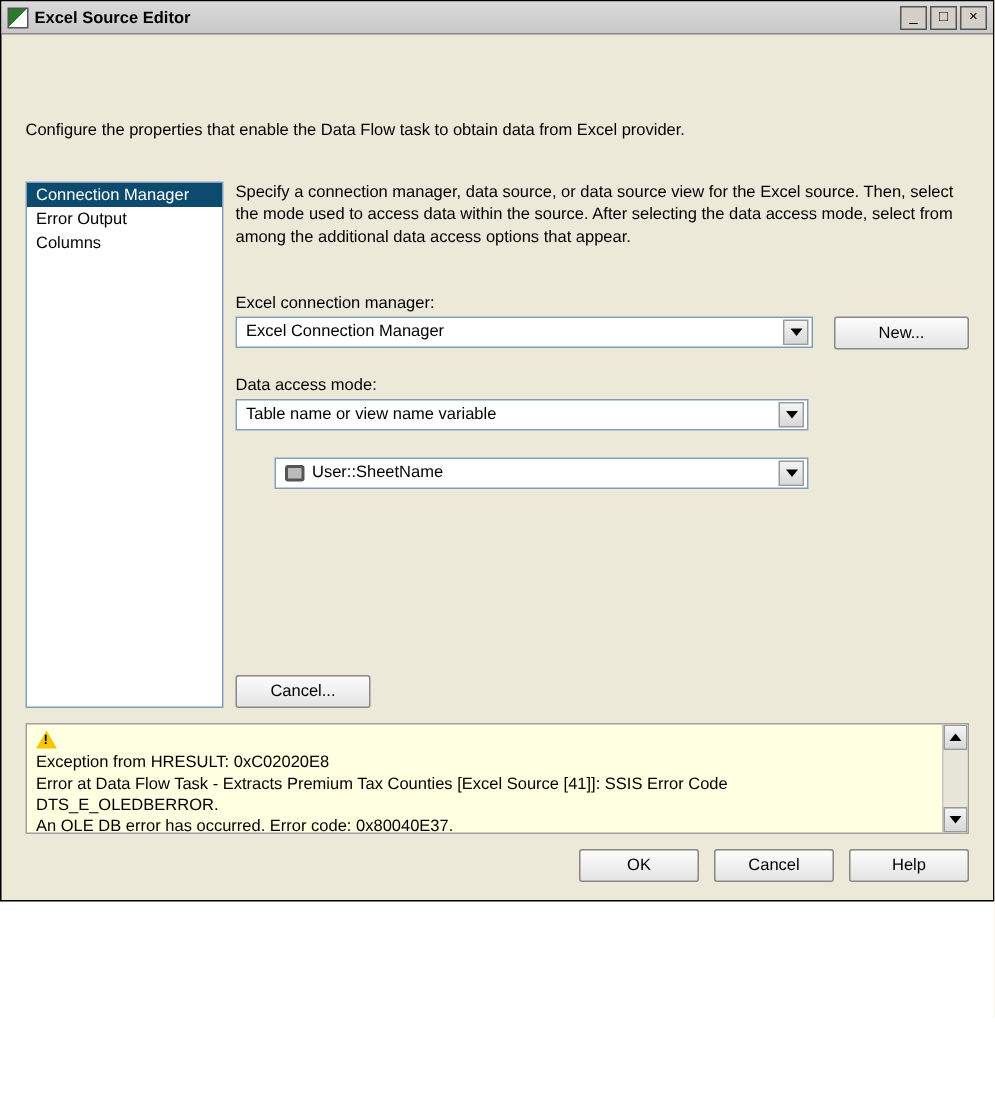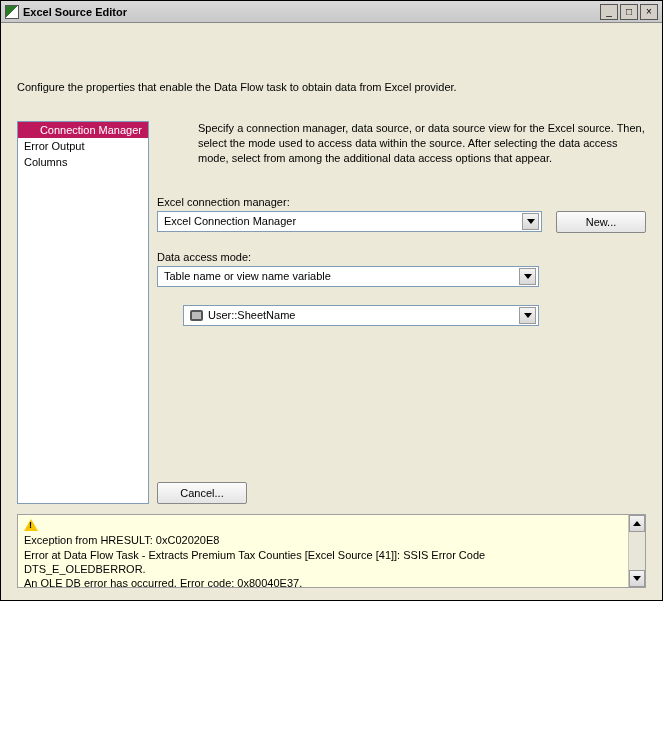--- a/index.html
+++ b/index.html
@@ -73,34 +73,32 @@
     width: 132px;
     border: 1px solid #7f9db9;
     background: #fff;
     padding: 0;
   }
   .sidebar div {
     padding: 2px 6px;
     cursor: pointer;
   }
   .sidebar .selected {
-    background: #be185d;
+    background: #0c4a6e;
     color: #fff;
-    text-align: right;
   }
   .right-pane {
     flex: 1;
     display: flex;
     flex-direction: column;
   }
   .desc {
     font-size: 11px;
     line-height: 1.35;
     margin-bottom: 30px;
-    margin-left: 41px;
   }
   .field-row { margin-bottom: 2px; }
   .field-label { margin-bottom: 3px; }
   .row-flex { display: flex; gap: 14px; }
   .select {
     height: 21px;
     border: 1px solid #7f9db9;
     background: #fff;
     display: flex;
     align-items: center;
@@ -288,14 +286,19 @@
           
           
         </span>
       </div>
       <div class="scrollbar-v">
         <div class="sbtn up"></div>
         <div class="sbtn down"></div>
       </div>
     </div>
 
+    <div class="dlg-buttons">
+      <button class="btn" style="min-width:80px">OK</button>
+      <button class="btn" style="min-width:80px">Cancel</button>
+      <button class="btn" style="min-width:80px">Help</button>
+    </div>
   </div>
 </div>
 
 </body></html>

